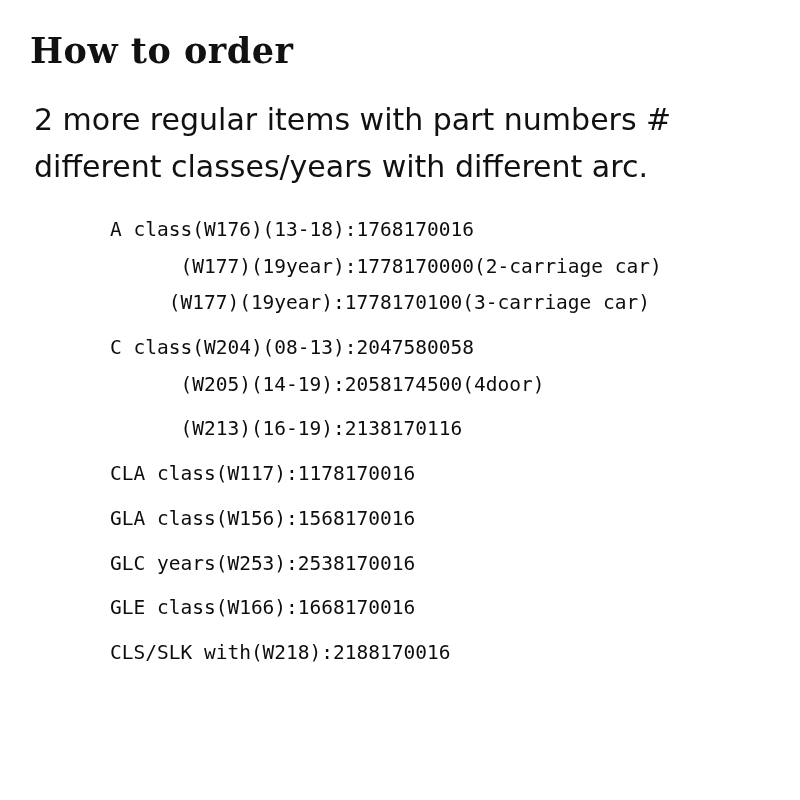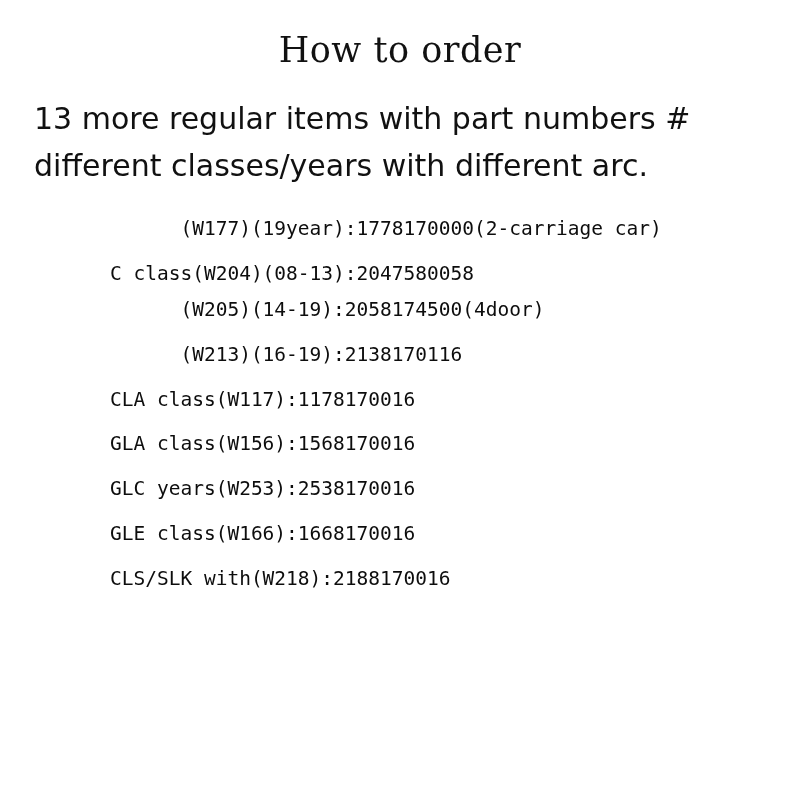--- a/index.html
+++ b/index.html
@@ -15,24 +15,23 @@
     overflow: hidden;
   }
   .page {
     position: relative;
     width: 800px;
     height: 800px;
     box-sizing: border-box;
     padding: 18px 30px 0 30px;
   }
   .title {
-    text-align: center;
     font-family: "DejaVu Serif", "Liberation Serif", serif;
     font-size: 35px;
-    font-weight: 400;
+    font-weight: 700;
     letter-spacing: 0.5px;
     margin: 12px 0 0 0;
     color: #111;
   }
   .subtitle {
     font-family: "DejaVu Sans", "Liberation Sans", sans-serif;
     font-size: 30px;
     line-height: 1.55;
     font-weight: 400;
     margin: 26px 0 0 4px;
@@ -62,28 +61,30 @@
   }
 </style>
 </head>
 <body>
 
 <div class="page">
 
   <h1 class="title">How to order</h1>
 
   <div class="subtitle">
-    <span class="line">13 more regular items with part numbers #</span>
+    <span class="line">2 more regular items with part numbers #</span>
     <span class="line">different classes/years with different arc.</span>
   </div>
 
   <div class="listing">
 
     <div class="group tight">
+      <span class="row">A class(W176)(13-18):1768170016</span>
       <span class="row">      (W177)(19year):1778170000(2-carriage car)</span>
+      <span class="row">     (W177)(19year):1778170100(3-carriage car)</span>
     </div>
 
     <div class="group tight">
       <span class="row">C class(W204)(08-13):2047580058</span>
       <span class="row">      (W205)(14-19):2058174500(4door)</span>
     </div>
 
     <div class="group tight">
       <span class="row">      (W213)(16-19):2138170116</span>
     </div>

